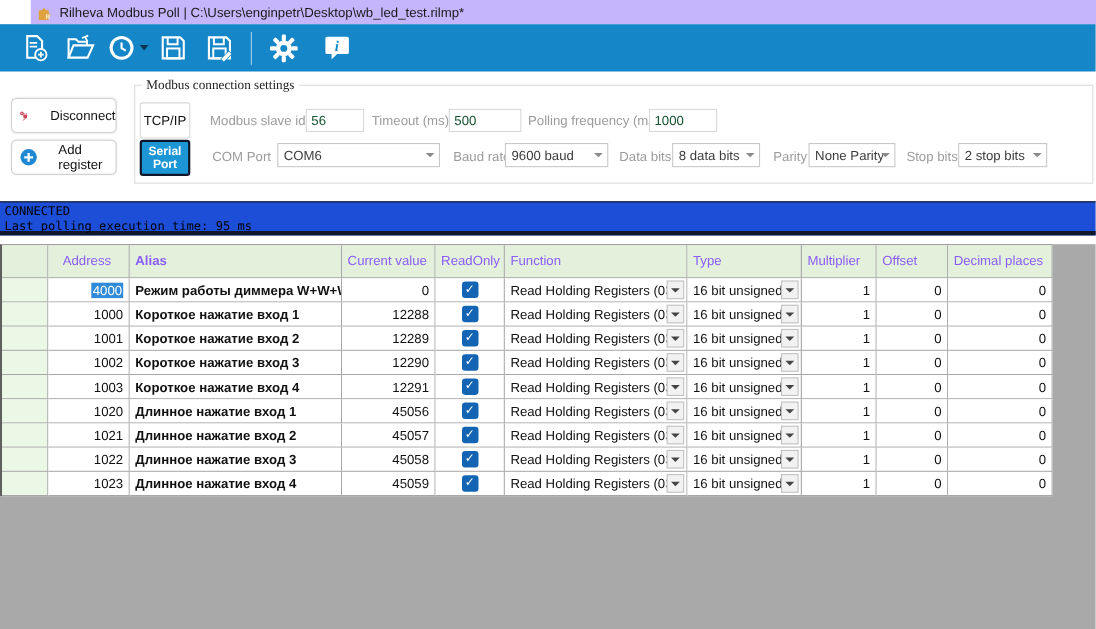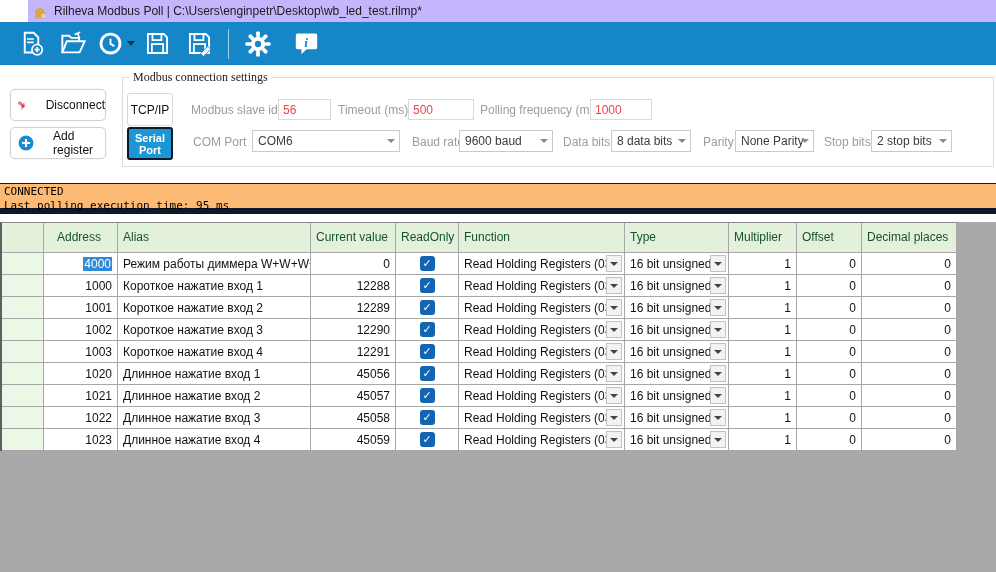--- a/index.html
+++ b/index.html
@@ -34,49 +34,49 @@
     font-size:12px; color:#222;font-family:Liberation Serif, serif; }
   .tab-btn { left:127px; width:46px; height:33px; border-radius:3px;
     display:flex; align-items:center; justify-content:center; text-align:center;
     font-size:12px; }
   .tab-tcp { top:93px; background:#fff; border:1px solid #d8d8d8; color:#111; }
   .tab-serial { top:127px; background:#1d96d6; border:2px solid #0f172a;
     color:#fff; font-weight:bold; font-size:11px; line-height:12px; }
   .fld-label { font-size:12px; color:#9c9c9c; top:103px; }
   .fld-label2 { font-size:12px; color:#9c9c9c; top:135px; }
   .fld-input { top:99px; height:21px; border:1px solid #d9d9d9; background:#fff;
-    font-size:12px; color:#ef4444; padding:2px 4px; line-height:16px; }
+    font-size:12px; color:#14532d; padding:2px 4px; line-height:16px; }
   .combo { top:130px; height:22px; border:1px solid #c9c9c9; background:#fff;
     font-size:12px; color:#3c3c3c; padding:3px 18px 2px 5px; position:absolute;
     white-space:nowrap; overflow:hidden; }
   .combo .arr { position:absolute; right:4px; top:8px; width:0; height:0;
     border-left:4px solid transparent; border-right:4px solid transparent;
     border-top:4px solid #8a8a8a; }
 
   
-  .statusbox { left:0; top:183px; width:996px; height:31px; background:#fdba74;
-    border-top:1px solid #1a1a1a; border-bottom:6px solid #0f172a;
+  .statusbox { left:0; top:183px; width:996px; height:31px; background:#1d4ed8;
+    border-top:1px solid #1a1a1a; border-bottom:4px solid #0f172a;
     font-family:"DejaVu Sans Mono", monospace; font-size:11px; color:#000;
     padding:1px 4px; line-height:14px; }
 
   
   .grid-backdrop { left:0; top:222px; width:996px; height:350px; background:#a9a9a9; }
   .grid { position:absolute; left:0; top:0; width:957px; background:#fff;
     border-left:2px solid #5f5f5f; border-top:1px solid #8a8a8a; font-size:12px; }
   .g-row { display:flex; }
   .g-cell { border-right:1px solid #a7a7a7; border-bottom:1px solid #a7a7a7;
     display:flex; align-items:center; padding:0 5px; overflow:hidden;
     white-space:nowrap; }
   .g-head .g-cell { background:#e3f1dc; height:30px; line-height:13px;
-    align-items:center; color:#14532d; }
+    align-items:center; color:#8b5cf6; }
   .g-head .wrap { white-space:normal; }
   .g-body .g-cell { height:22px; background:#fff; color:#111; }
   .g-body .c-rowhdr { background:#ebf8e6; }
   .c-rowhdr{ width:42px; } .c-address{ width:74px; justify-content:flex-end; }
-  .c-alias{ width:193px; } .c-value{ width:85px; justify-content:flex-end; }
+  .c-alias{ width:193px;font-weight:bold; } .c-value{ width:85px; justify-content:flex-end; }
   .c-readonly{ width:63px; justify-content:center; }
   .c-function{ width:166px; position:relative; padding-right:20px; }
   .c-type{ width:104px; position:relative; padding-right:20px; }
   .c-multiplier{ width:68px; justify-content:flex-end; }
   .c-offset{ width:65px; justify-content:flex-end; }
   .c-decimal{ width:95px; justify-content:flex-end; }
   .g-head .c-address, .g-head .c-value, .g-head .c-multiplier,
   .g-head .c-offset, .g-head .c-decimal { justify-content:flex-start; }
   .g-head .c-address { padding-left:13px; }
   .sel-text { background:#2f8bd9; color:#fff; padding:0 1px; }

